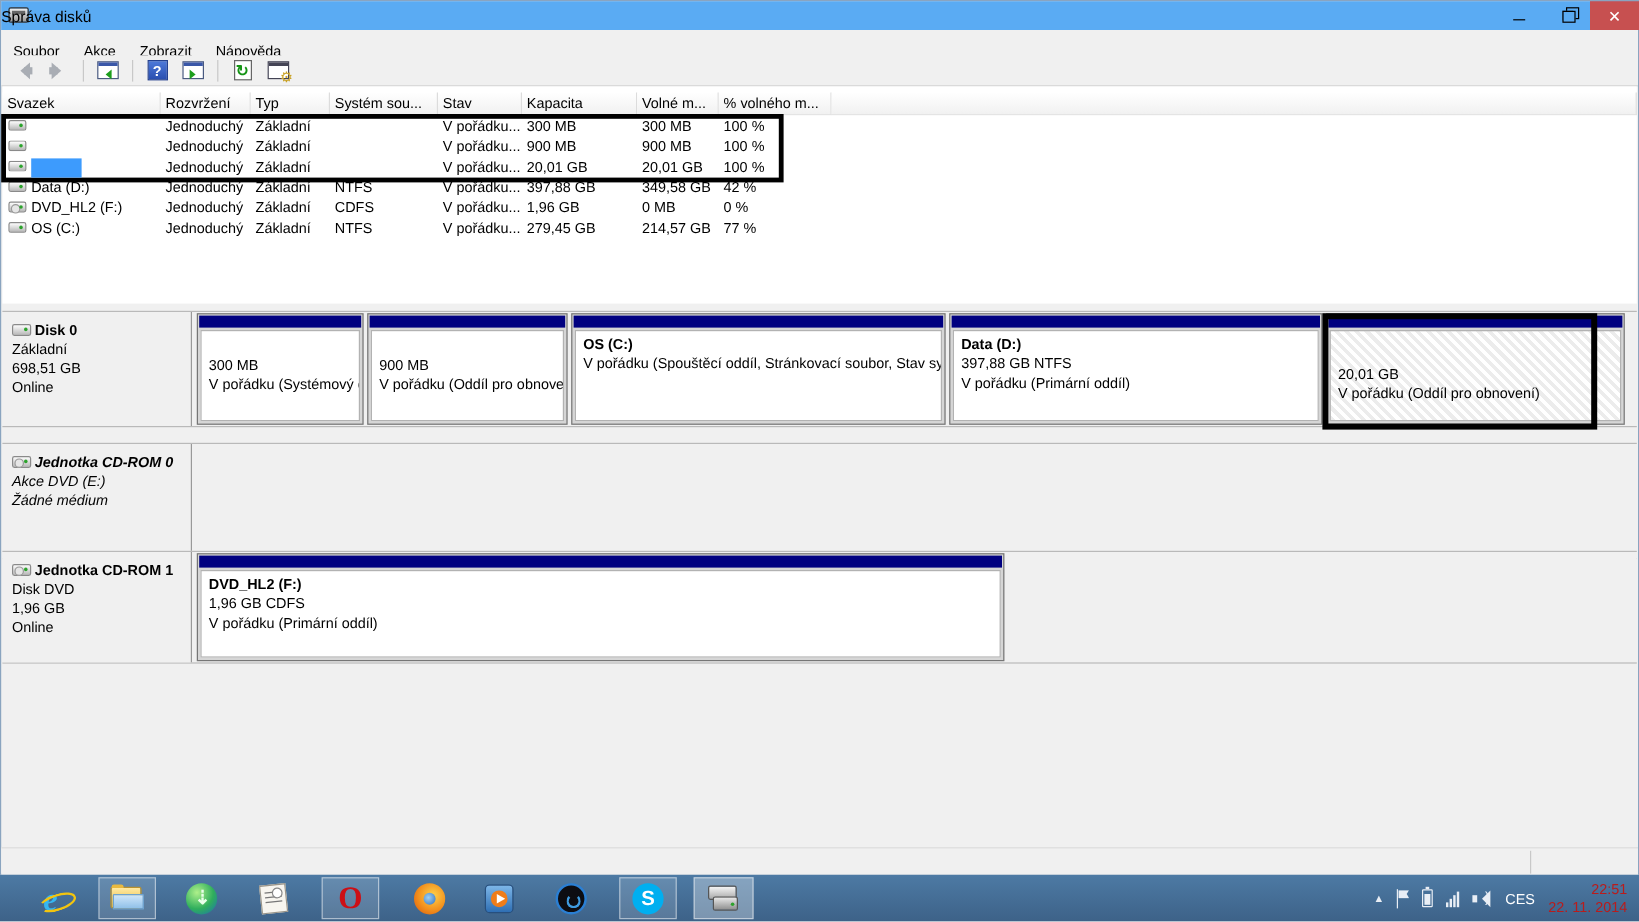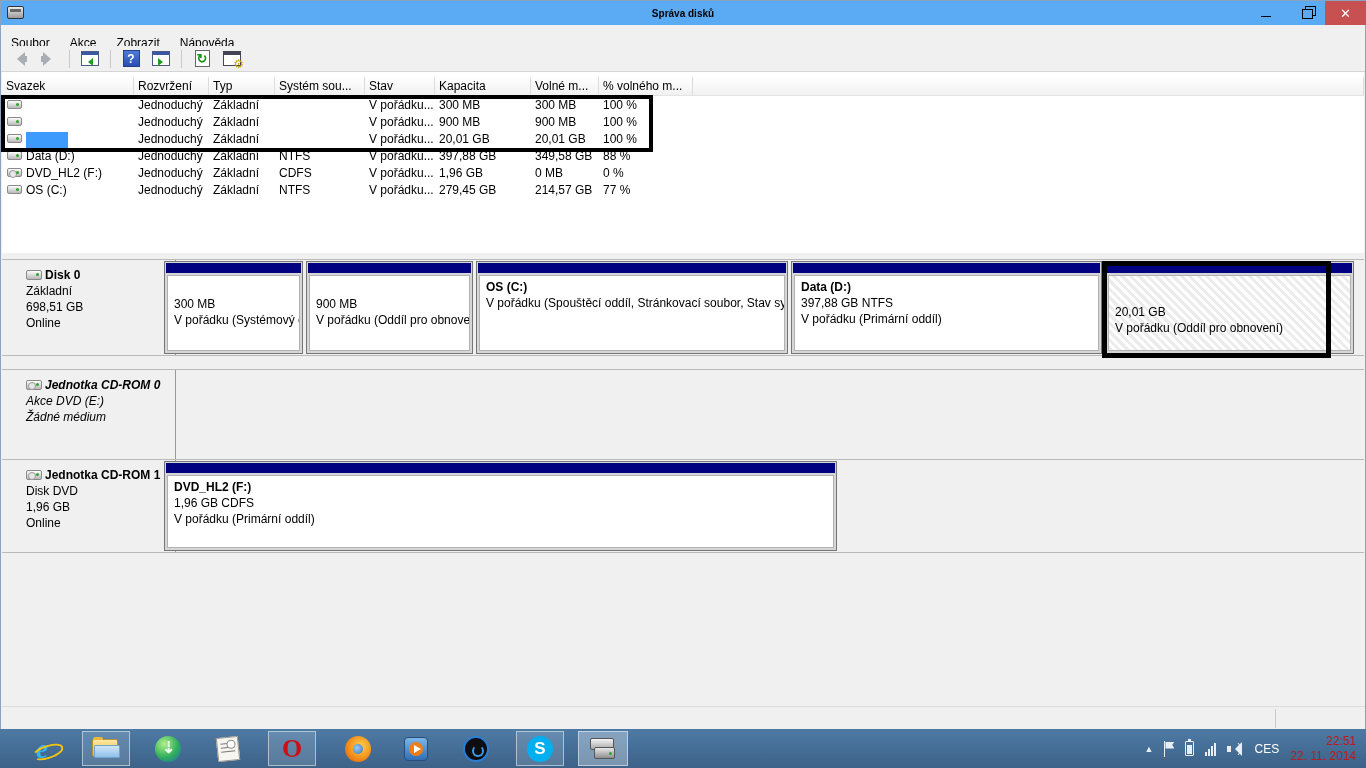--- a/index.html
+++ b/index.html
@@ -4,21 +4,21 @@
 <style>
   * { box-sizing: border-box; margin: 0; padding: 0; }
   html,body { width:1366px; height:768px; overflow:hidden; }
   body { font-family:"Liberation Sans", sans-serif; font-size:12px; color:#000; background:#f0f0f0; position:relative; }
 
   
   #app { position:absolute; left:0; top:0; width:1366px; height:729px; background:#f0f0f0; border:1px solid #8aa4bf; }
 
   
   .titlebar { position:absolute; left:0; top:0; width:100%; height:24px; background:#5aabf3; display:flex; align-items:center; }
-  .title-text { position:absolute; left:0; right:0; text-align:center; font-size:10px;font-weight:bold; }
+  .title-text { position:absolute; left:0; right:0; text-align:left; font-size:13px; }
   .app-icon { position:absolute; left:6px; top:5px; width:17px; height:13px; border:1px solid #333; border-radius:2px; background:linear-gradient(#eee,#9a9a9a); }
   .app-icon::after { content:""; position:absolute; left:2px; top:2px; right:2px; height:3px; background:#666; }
   .winbtn { position:absolute; top:0; height:24px; display:flex; align-items:center; justify-content:center; cursor:default; }
   .btn-min { left:1248px; width:34px; }
   .btn-min span { width:10px; height:1px; background:#000; display:block; margin-top:6px; }
   .btn-restore { left:1288px; width:34px; }
   .restore-glyph { position:relative; width:9px; height:8px; border:1px solid #000; background:#5aabf3; }
   .restore-glyph::before { content:""; position:absolute; left:2px; top:-4px; width:9px; height:8px; border:1px solid #000; }
   .restore-glyph::after { content:""; position:absolute; left:-1px; top:-1px; width:9px; height:8px; background:#5aabf3; border:1px solid #000; }
   .btn-close { left:1324px; width:41px; height:24px; color:#fff; font-size:13px; }
@@ -50,21 +50,21 @@
   .vhead { height:19px; }
   .vhead .cell { height:19px; line-height:18px; background:linear-gradient(#ffffff,#f1f1f1); border-right:1px solid #dcdcdc; border-bottom:1px solid #e4e4e4; }
   .cell { padding:0 4px; white-space:nowrap; overflow:hidden; }
   .namecell { display:flex; align-items:center; gap:4px; padding-left:5px; }
   .drv { display:inline-block; flex:none; width:15px; height:9px; border:1px solid #8a8a8a; border-radius:2px; background:linear-gradient(#fdfdfd,#b8b8b8); position:relative; }
   .drv::after { content:""; position:absolute; right:2px; top:2px; width:3px; height:3px; background:#2da32d; border-radius:50%; }
   .drv.cd::before { content:""; position:absolute; left:1px; top:1px; width:6px; height:6px; border:1px solid #9a9a9a; border-radius:50%; background:#e6e6e6; }
 
   
   .diskrow { position:absolute; left:1px; width:1362px; background:#f0f0f0; border-top:1px solid #b9b9b9; border-bottom:1px solid #b9b9b9; }
-  .dinfo { position:absolute; left:0; top:0; width:158px; height:100%; background:#f0f0f0; border-right:1px solid #999; padding:7px 0 0 8px; line-height:16px;margin-left:16px; }
+  .dinfo { position:absolute; left:0; top:0; width:158px; height:100%; background:#f0f0f0; border-right:1px solid #999; padding:7px 0 0 8px; line-height:16px; }
   .dtitle { font-weight:bold; display:flex; align-items:center; gap:3px; }
   .dtitle .drv { width:16px; height:10px; }
   .part { position:absolute; top:1px; height:93px; border:1px solid #767676; background:#d6d6d6; }
   .pstripe { position:absolute; left:1px; right:1px; top:1px; height:10px; background:#000080; }
   .pbody { position:absolute; left:2px; right:2px; top:13px; bottom:2px; background:#fff; border:1px solid #b2b2b2; padding:3px 6px; line-height:16px; white-space:nowrap; overflow:hidden; }
   .pbody .pname { font-weight:bold; }
   .pbody.pad2 { padding-top:20px; }
   .pbody.hatch { background:repeating-linear-gradient(45deg,#ececec 0 3px,#ffffff 3px 6px); padding-top:28px; }
 
   
@@ -239,21 +239,21 @@
       <span class="cell namecell">
           <span class="drv"></span>
           <span>Data (D:)</span>
         </span>
       <span class="cell">Jednoduchý</span>
       <span class="cell">Základní</span>
       <span class="cell">NTFS</span>
       <span class="cell">V pořádku...</span>
       <span class="cell">397,88 GB</span>
       <span class="cell">349,58 GB</span>
-      <span class="cell">88 %</span>
+      <span class="cell">42 %</span>
       <span class="cell"></span>
     </div>
     <div class="vrow">
       <span class="cell namecell">
           <span class="drv cd"></span>
           <span>DVD_HL2 (F:)</span>
         </span>
       <span class="cell">Jednoduchý</span>
       <span class="cell">Základní</span>
       <span class="cell">CDFS</span>

